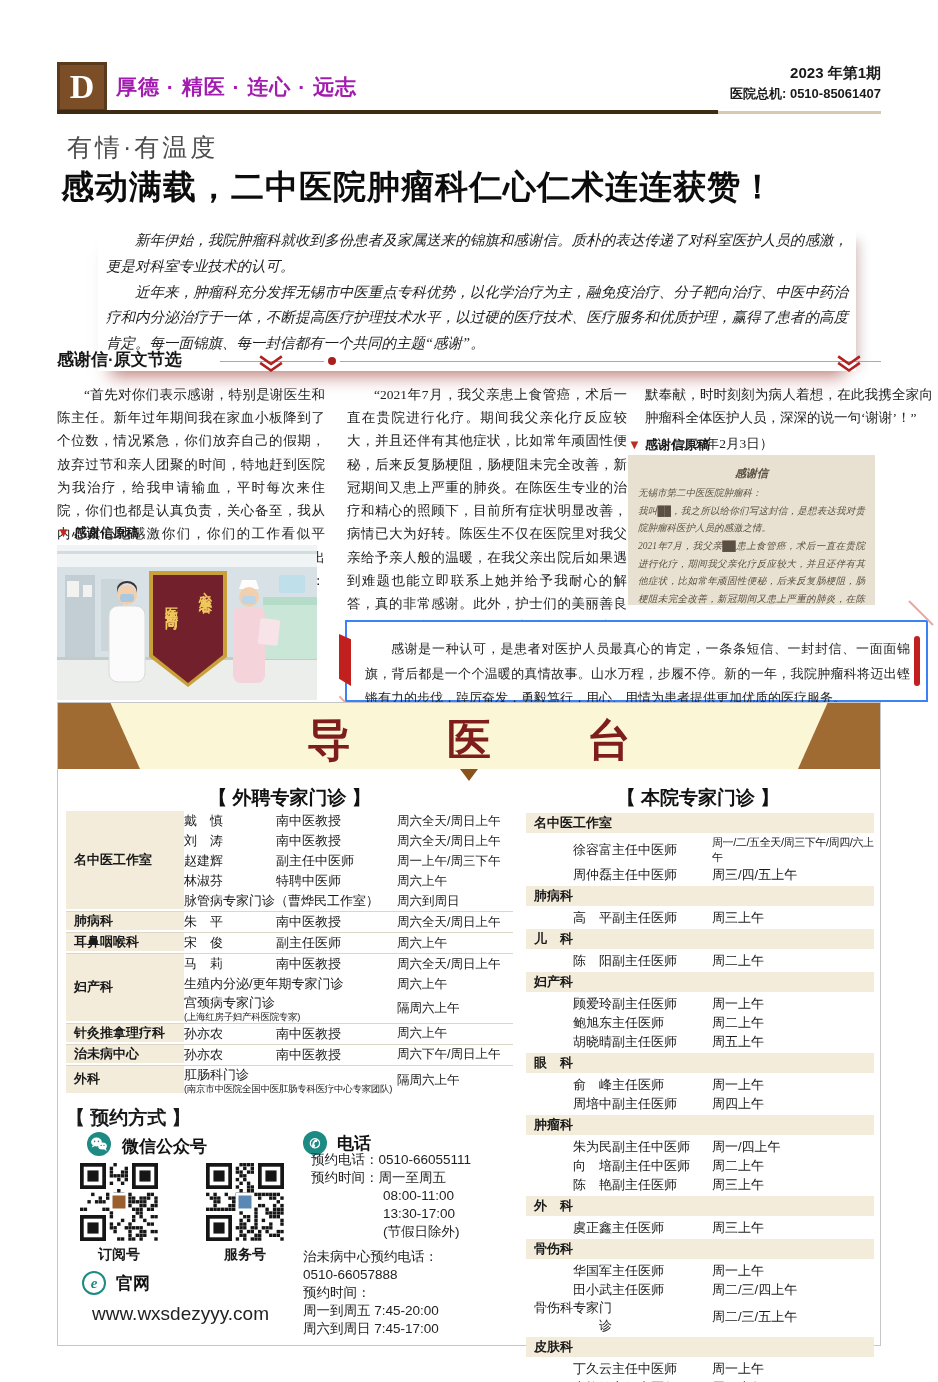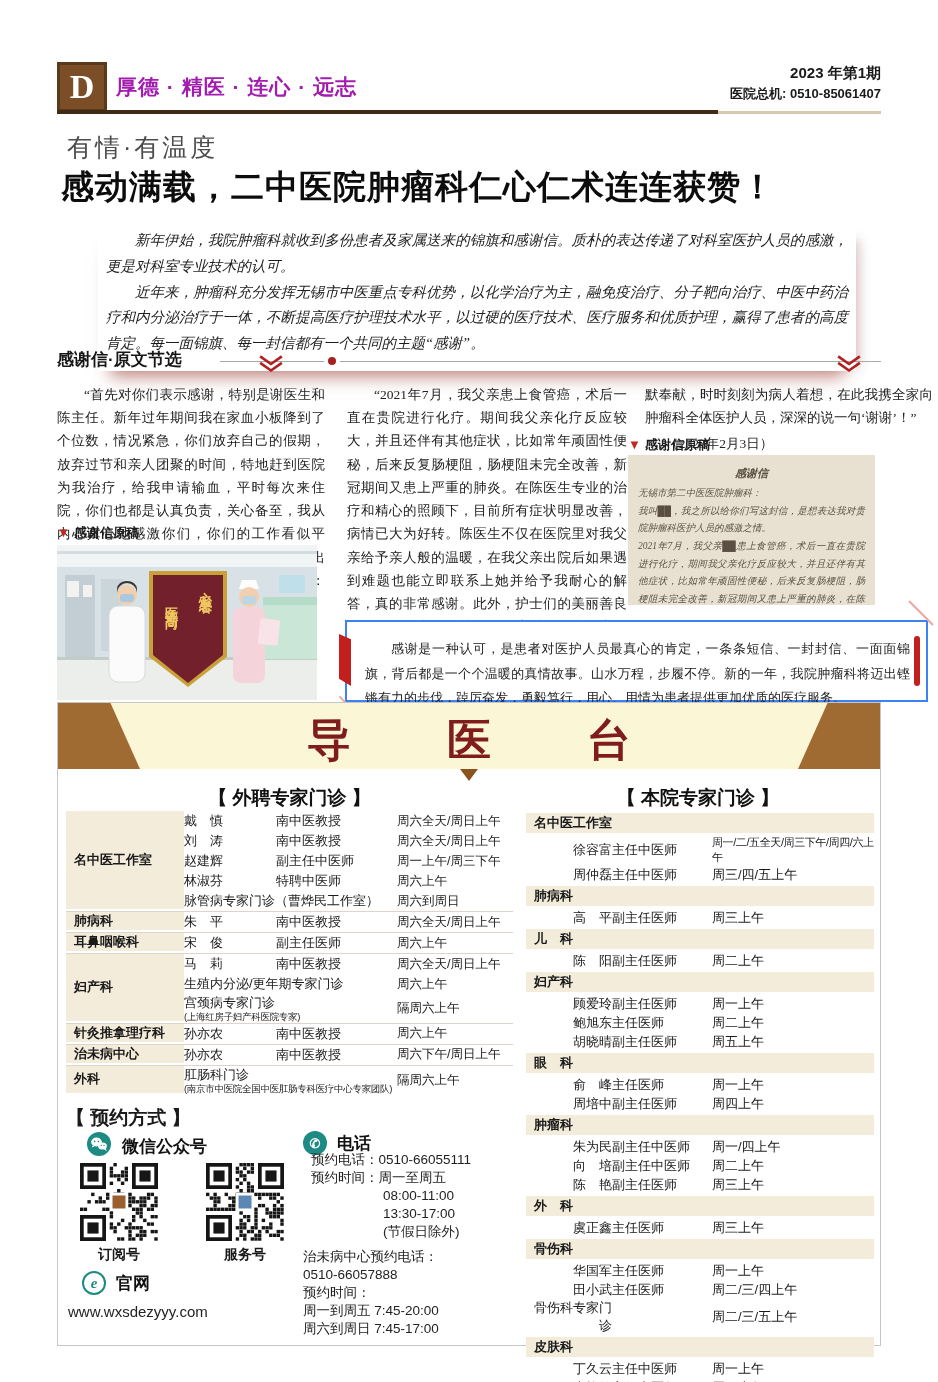--- a/index.html
+++ b/index.html
@@ -99,21 +99,21 @@
   .int .dtitle{flex:0 0 100px;}
   .int .dtime{flex:1;}
   .int .dtime.small{font-size:11px;letter-spacing:-0.4px;}
 
   
   .bk-title{position:absolute;left:8px;top:402px;width:447px;font-size:19px;font-weight:bold;}
   .bk-hdr{position:absolute;display:flex;align-items:center;font-size:17px;font-weight:bold;color:#111;}
   .bk-hdr .ic{margin-right:10px;}
   .qr{position:absolute;width:78px;height:78px;background:#fff;}
   .qr-label{position:absolute;font-size:14px;font-weight:bold;}
-  .url{position:absolute;font-size:15px;color:#222;}
+  .url{position:absolute;font-size:19px;color:#222;margin-left:24px;}
   .ph-lines{position:absolute;left:245px;top:448px;font-size:13.5px;line-height:18px;color:#222;margin-left:8px;}
   .ct-lines{position:absolute;left:245px;top:545px;font-size:13.5px;line-height:18px;color:#222;}
   .ph-lines div.ind{margin-left:72px;}
   .ic-circle{width:24px;height:24px;border-radius:50%;background:#1d8a84;display:flex;align-items:center;justify-content:center;color:#fff;font-size:13px;}
   .ic-ring{width:24px;height:24px;border-radius:50%;border:2px solid #1d8a84;box-sizing:border-box;display:flex;align-items:center;justify-content:center;color:#1d8a84;font:bold italic 15px "Liberation Serif",serif;}
 </style>
 </head>
 <body>
 
 <div id="page">

